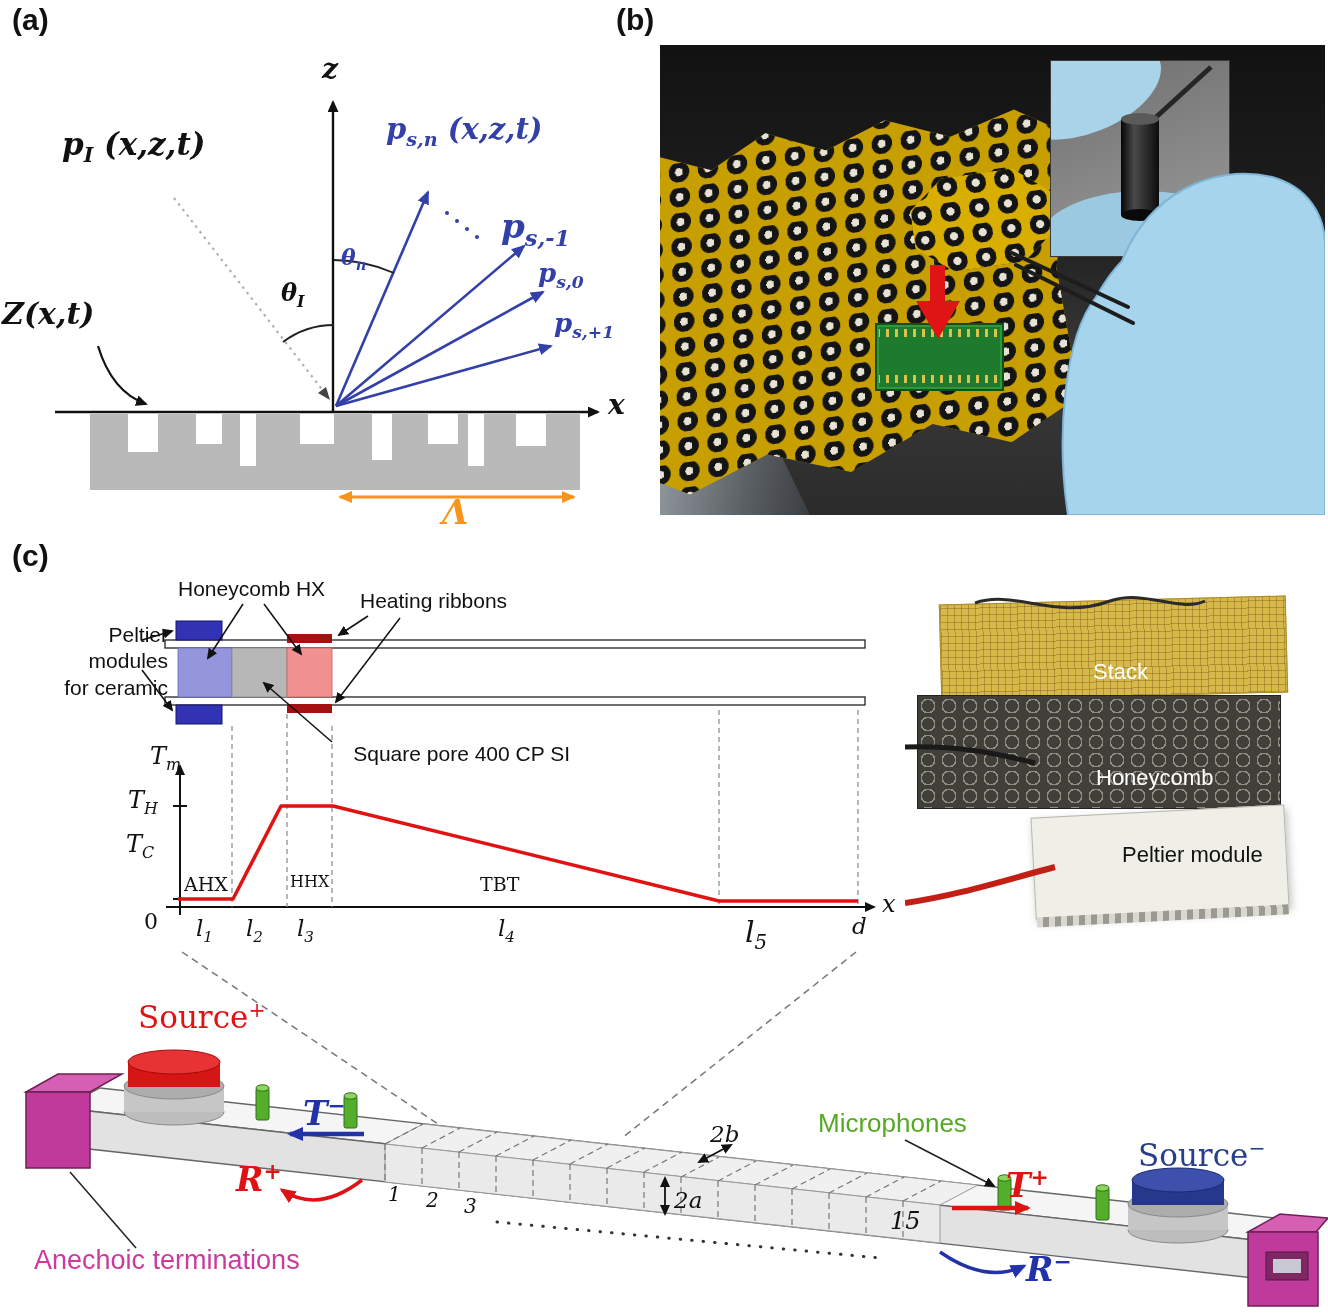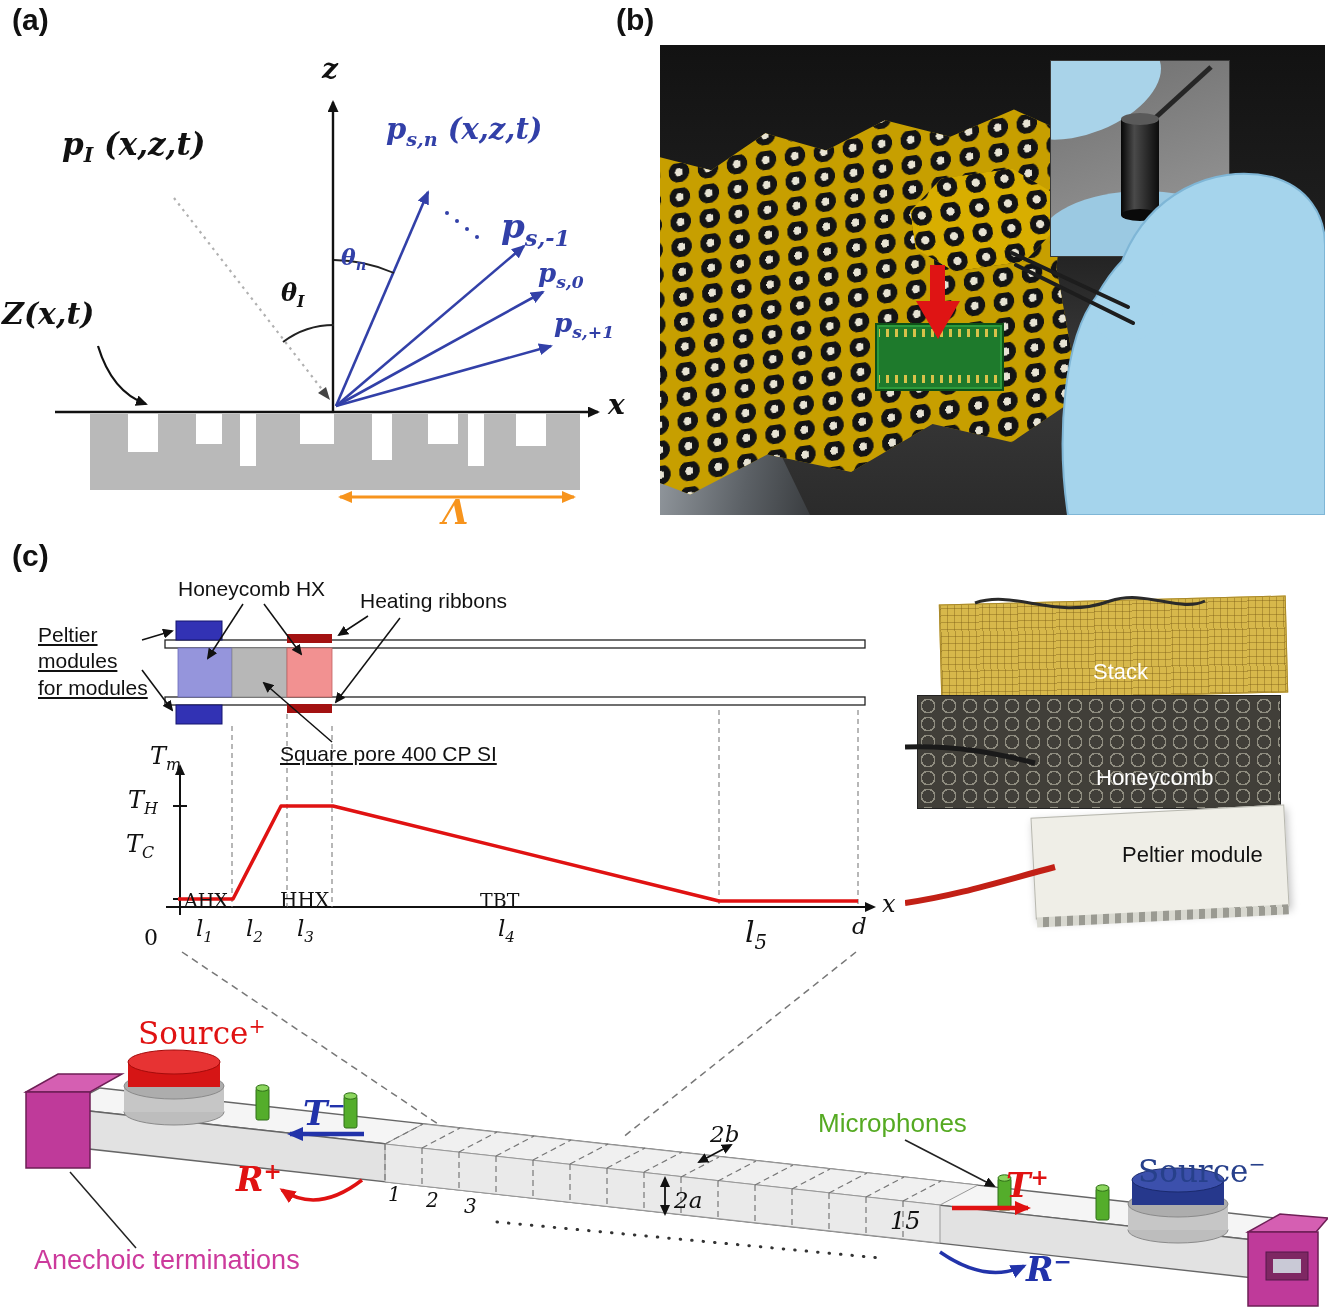--- a/index.html
+++ b/index.html
@@ -1,28 +1,28 @@
 <!DOCTYPE html>
 <html><head>
 <meta charset="utf-8">
 <style>
   html,body{margin:0;padding:0;background:#fff;}
   .canvas{position:relative;width:1328px;height:1315px;background:#fff;overflow:hidden;font-family:"Liberation Sans",sans-serif;}
   .abs{position:absolute;}
   svg.abs{z-index:1;}
   .lbl{position:absolute;white-space:nowrap;line-height:1.06;color:#111;z-index:3;}
   .sans{font-family:"Liberation Sans",sans-serif;}
-  .serif{font-family:"DejaVu Serif",serif;margin-top:16px;}
+  .serif{font-family:"DejaVu Serif",serif;}
   .math{font-family:"DejaVu Serif",serif;font-style:italic;font-weight:700;}
   .mathn{font-family:"DejaVu Serif",serif;font-style:italic;font-weight:400;}
   .panelLabel{font-weight:700;font-size:30px;font-family:"Liberation Sans",sans-serif;}
   .lbl sub{font-size:66%;}
   .lbl sup{font-size:66%;}
   .blue{color:#3240a8;}
-  .center{text-align:left;text-decoration:underline;}
+  .center{text-align:right;}
   
   .photo-b{position:absolute;left:660px;top:45px;width:665px;height:470px;overflow:hidden;z-index:1;
     background:linear-gradient(180deg,#121212 0%,#1f1f1f 40%,#3a3a3a 68%,#2b2b2b 100%);}
   .pb-array{position:absolute;left:-45px;top:70px;width:460px;height:365px;
     background-color:#c79f00;
     background-image:radial-gradient(circle at 11px 9px,#e7e3d4 0 4px,#141414 4px 10px,rgba(0,0,0,0) 10.5px);
     background-size:29px 25px;
     clip-path:polygon(0% 12%,10% 4%,22% 10%,34% 2%,47% 9%,60% 3%,74% 10%,88% 5%,100% 14%,96% 50%,100% 86%,85% 96%,68% 88%,50% 98%,32% 90%,15% 98%,0% 88%);
     transform:skewY(-6deg) rotate(-2deg);}
   .pb-piece{position:absolute;left:252px;top:128px;width:142px;height:94px;
@@ -270,32 +270,32 @@
   <div class="lbl math" style="left:442px;top:494px;font-size:34px;color:#f7941d">Λ</div>
 
   <div class="lbl panelLabel" style="left:616px;top:4px">(b)</div>
 
   <div class="lbl panelLabel" style="left:12px;top:540px">(c)</div>
   <div class="lbl sans" style="left:178px;top:578px;font-size:21px">Honeycomb HX</div>
   <div class="lbl sans" style="left:360px;top:590px;font-size:21px">Heating ribbons</div>
   <div class="lbl sans center" style="left:38px;top:622px;font-size:21px;width:130px;white-space:normal;line-height:1.25">
       <span style="display:block">Peltier</span>
       <span style="display:block">modules</span>
-      <span style="display:block">for modules</span>
+      <span style="display:block">for ceramic</span>
     </div>
   <div class="lbl sans center" style="left:280px;top:740px;font-size:21px;width:290px;white-space:normal;line-height:1.3">
       <span style="display:block">Square pore 400 CP SI</span>
     </div>
 
   <div class="lbl mathn" style="left:150px;top:744px;font-size:24px"><span>T</span><sub>m</sub></div>
   <div class="lbl mathn" style="left:128px;top:788px;font-size:24px"><span>T</span><sub>H</sub></div>
   <div class="lbl mathn" style="left:126px;top:832px;font-size:24px"><span>T</span><sub>C</sub></div>
   <div class="lbl serif" style="left:144px;top:910px;font-size:22px">0</div>
   <div class="lbl serif" style="left:184px;top:874px;font-size:19px">AHX</div>
-  <div class="lbl serif" style="left:280px;top:874px;font-size:20px">HHX</div>
+  <div class="lbl serif" style="left:290px;top:874px;font-size:16px">HHX</div>
   <div class="lbl serif" style="left:480px;top:874px;font-size:19px">TBT</div>
   <div class="lbl mathn" style="left:196px;top:916px;font-size:23px"><span>l</span><sub>1</sub></div>
   <div class="lbl mathn" style="left:246px;top:916px;font-size:23px"><span>l</span><sub>2</sub></div>
   <div class="lbl mathn" style="left:297px;top:916px;font-size:23px"><span>l</span><sub>3</sub></div>
   <div class="lbl mathn" style="left:498px;top:916px;font-size:23px"><span>l</span><sub>4</sub></div>
   <div class="lbl mathn" style="left:745px;top:916px;font-size:30px"><span>l</span><sub>5</sub></div>
   <div class="lbl mathn" style="left:852px;top:914px;font-size:23px">d</div>
   <div class="lbl mathn" style="left:882px;top:892px;font-size:24px">x</div>
 
   <div class="lbl sans" style="left:1093px;top:660px;font-size:22px;color:#fff;z-index:4">Stack</div>

